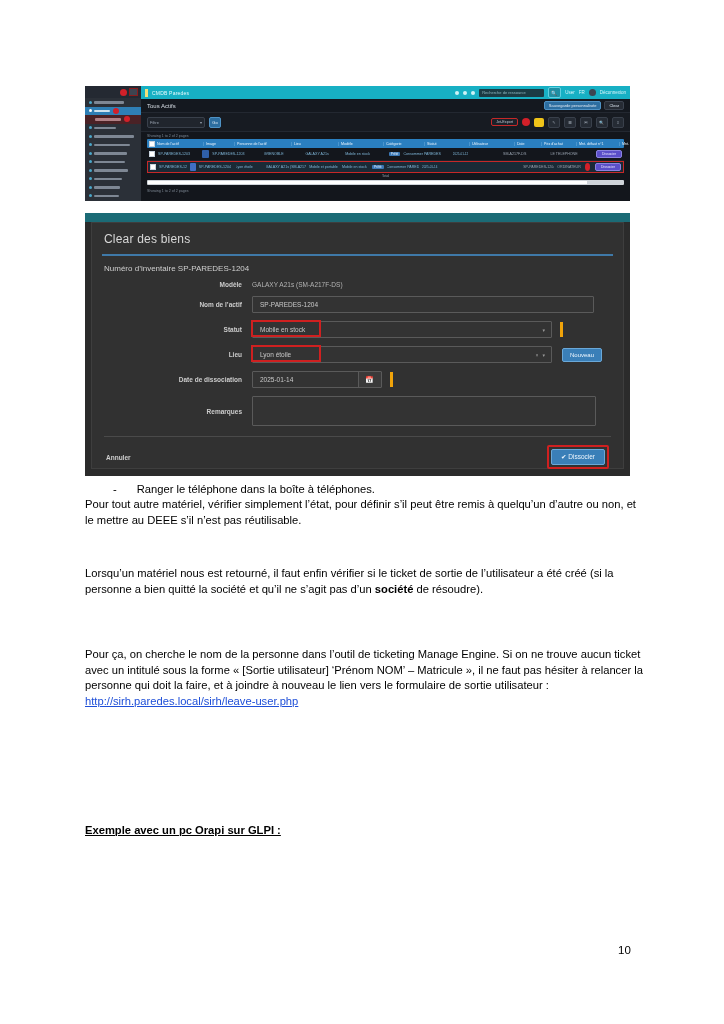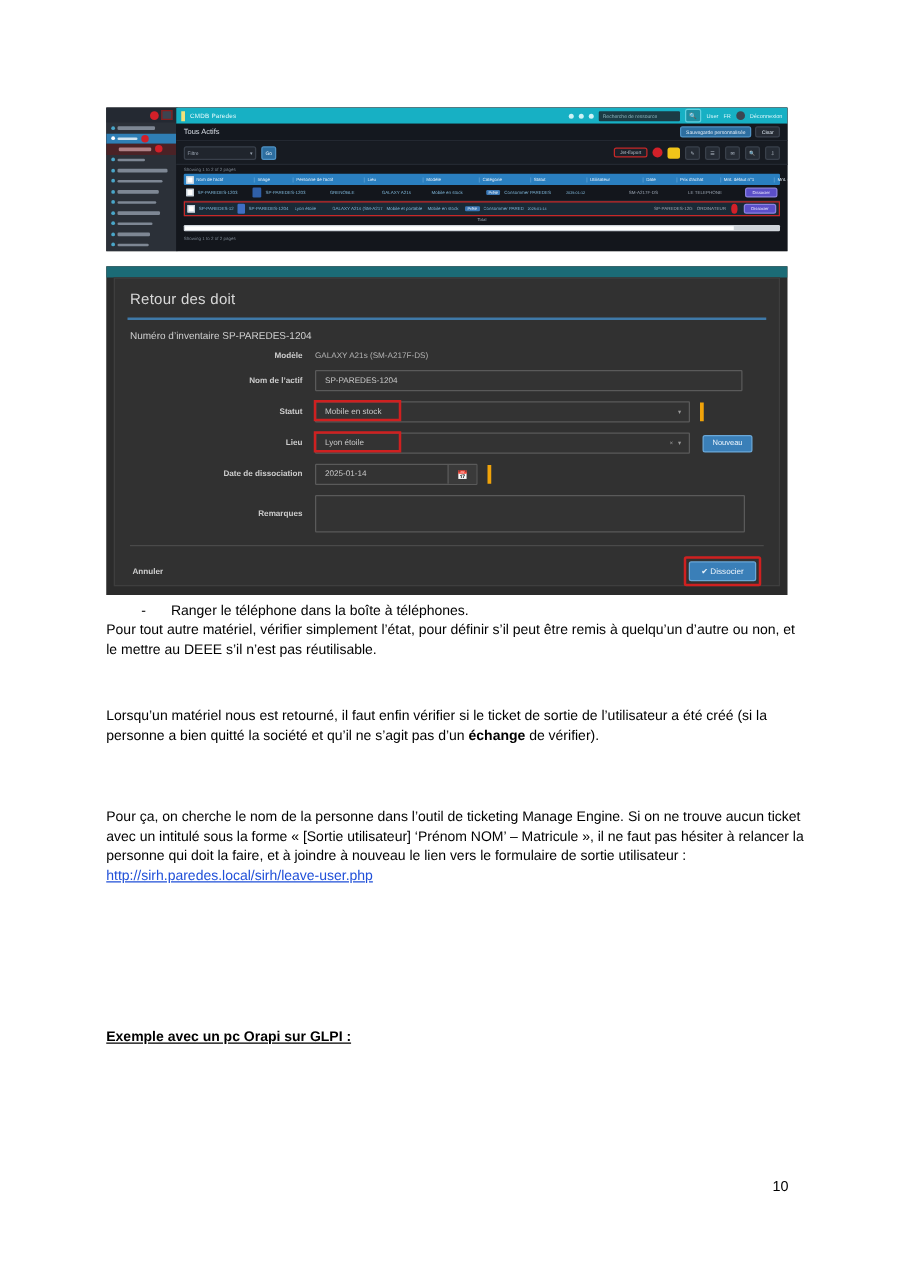--- a/index.html
+++ b/index.html
@@ -470,21 +470,21 @@
       <div class="s1-total">Total</div>
       <div class="s1-scroll"></div>
       <div class="s1-showing">Showing 1 to 2 of 2 pages</div>
     </div>
   </div>
 
   <div class="shot2">
     <div class="s2-topstrip"></div>
     <div class="s2-inner">
 
-      <div class="s2-title">Retour des doit</div>
+      <div class="s2-title">Clear des biens</div>
       <div class="s2-divider"></div>
       <div class="s2-subtitle">Numéro d’inventaire SP-PAREDES-1204</div>
 
       <div class="s2-form">
 
         <div class="s2-row">
           <div class="s2-label">Modèle</div>
           <div class="s2-static">GALAXY A21s (SM-A217F-DS)</div>
         </div>
 
@@ -549,21 +549,21 @@
   </div>
 
   <div class="para" style="left:85px; top:482px;">
     <p class="p">
       <span class="ind"></span><span>-</span><span class="ind2"></span><span>Ranger le téléphone dans la boîte à téléphones.</span>
     </p>
   </div>
 
   <div class="para" style="left:85px; top:566px;">
     <p class="p">
-      <span>Lorsqu’un matériel nous est retourné, il faut enfin vérifier si le ticket de sortie de l’utilisateur a été créé (si la personne a bien quitté la société et qu’il ne s’agit pas d’un </span><b>échange</b><span> de vérifier).</span>
+      <span>Lorsqu’un matériel nous est retourné, il faut enfin vérifier si le ticket de sortie de l’utilisateur a été créé (si la personne a bien quitté la société et qu’il ne s’agit pas d’un </span><b>société</b><span> de résoudre).</span>
     </p>
   </div>
 
   <div class="para" style="left:85px; top:627px;margin-top:20px;">
     <p class="p">
       <span>Pour ça, on cherche le nom de la personne dans l’outil de ticketing Manage Engine. Si on ne trouve aucun ticket avec un intitulé sous la forme « [Sortie utilisateur] ‘Prénom NOM’ – Matricule », il ne faut pas hésiter à relancer la personne qui doit la faire, et à joindre à nouveau le lien vers le formulaire de sortie utilisateur : </span><span class="link">http://sirh.paredes.local/sirh/leave-user.php</span>
     </p>
   </div>
 
 

